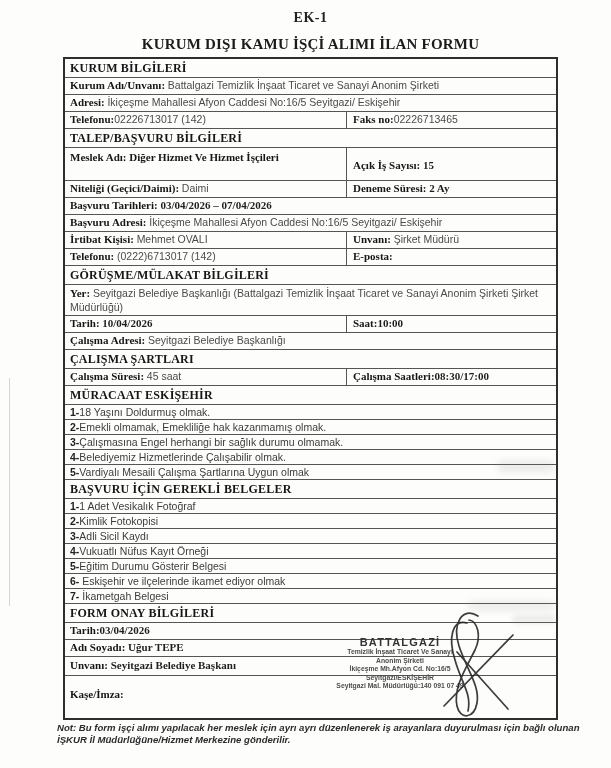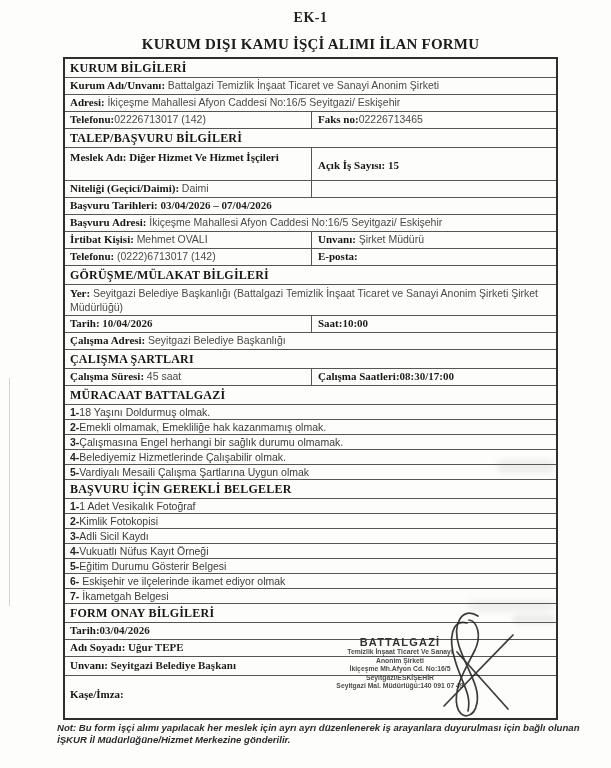--- a/index.html
+++ b/index.html
@@ -26,21 +26,21 @@
   .row{border-bottom:1px solid #555;box-sizing:border-box;overflow:hidden;}
   .row:last-child{border-bottom:none;}
   .sec{height:19px;font-size:12px;font-weight:bold;padding:2px 0 0 5px;color:#161616;letter-spacing:.2px;}
   .r{height:17px;font-size:11px;padding:1px 5px 0 5px;}
   .r2{height:33px;font-size:11px;}
   .ryer{height:31px;font-size:11px;padding:1px 5px 0 5px;line-height:14px;}
   .rl{height:15px;font-size:10.5px;padding:0 5px 0 5px;line-height:14px;font-family:"Liberation Sans",sans-serif;color:#3c3c3c;}
   .runvan{height:19px;font-size:11px;padding:2px 5px 0 5px;}
   .rkase{height:42px;font-size:11px;padding:12px 5px 0 5px;}
   .cols{display:flex;padding:0;}
-  .c1{width:247px;border-right:1px solid #555;box-sizing:border-box;padding:1px 4px 0 5px;}
+  .c1{width:282px;border-right:1px solid #555;box-sizing:border-box;padding:1px 4px 0 5px;}
   .c2{flex:1;box-sizing:border-box;padding:1px 4px 0 6px;}
   .r2 .c1{padding-top:2px;line-height:15px;}
   .r2 .c2{display:flex;align-items:center;}
   .lb{font-weight:bold;color:#161616;}
   .vl{font-family:"Liberation Sans",sans-serif;font-size:10.5px;color:#4a4a4a;}
   .vb{font-weight:bold;color:#1f1f1f;}
   .num{font-weight:bold;color:#222;}
 
   
   .stamp{position:absolute;left:245px;top:598px;width:184px;text-align:center;pointer-events:none;}
@@ -105,20 +105,24 @@
           <span class="lb">Açık İş Sayısı:</span>
           <span class="vb">15</span>
         </span>
       </div>
     </div>
     <div class="row r cols" style="padding:0;">
       <div class="c1">
         <span class="lb">Niteliği (Geçici/Daimi):</span>
         <span class="vl">Daimi</span>
       </div>
+      <div class="c2">
+        <span class="lb">Deneme Süresi:</span>
+        <span class="vb">2 Ay</span>
+      </div>
     </div>
     <div class="row r">
       <span class="lb">Başvuru Tarihleri:</span>
       <span class="vb">03/04/2026 – 07/04/2026</span>
     </div>
     <div class="row r">
       <span class="lb">Başvuru Adresi:</span>
       <span class="vl">İkiçeşme Mahallesi Afyon Caddesi No:16/5 Seyitgazi/ Eskişehir</span>
     </div>
     <div class="row r cols" style="padding:0;">
@@ -165,21 +169,21 @@
     <div class="row r cols" style="padding:0;">
       <div class="c1">
         <span class="lb">Çalışma Süresi:</span>
         <span class="vl">45 saat</span>
       </div>
       <div class="c2">
         <span class="lb">Çalışma Saatleri:</span><span class="vb">08:30/17:00</span>
       </div>
     </div>
 
-    <div class="row sec">MÜRACAAT BATTALGAZİ</div>
+    <div class="row sec">MÜRACAAT ESKİŞEHİR</div>
     <div class="row rl"><span class="num">1-</span><span>18 Yaşını Doldurmuş olmak.</span></div>
     <div class="row rl"><span class="num">2-</span><span>Emekli olmamak, Emekliliğe hak kazanmamış olmak.</span></div>
     <div class="row rl"><span class="num">3-</span><span>Çalışmasına Engel herhangi bir sağlık durumu olmamak.</span></div>
     <div class="row rl"><span class="num">4-</span><span>Belediyemiz Hizmetlerinde Çalışabilir olmak.</span></div>
     <div class="row rl"><span class="num">5-</span><span>Vardiyalı Mesaili Çalışma Şartlarına Uygun olmak</span></div>
 
     <div class="row sec">BAŞVURU İÇİN GEREKLİ BELGELER</div>
     <div class="row rl"><span class="num">1-</span><span>1 Adet Vesikalık Fotoğraf</span></div>
     <div class="row rl"><span class="num">2-</span><span>Kimlik Fotokopisi</span></div>
     <div class="row rl"><span class="num">3-</span><span>Adli Sicil Kaydı</span></div>

